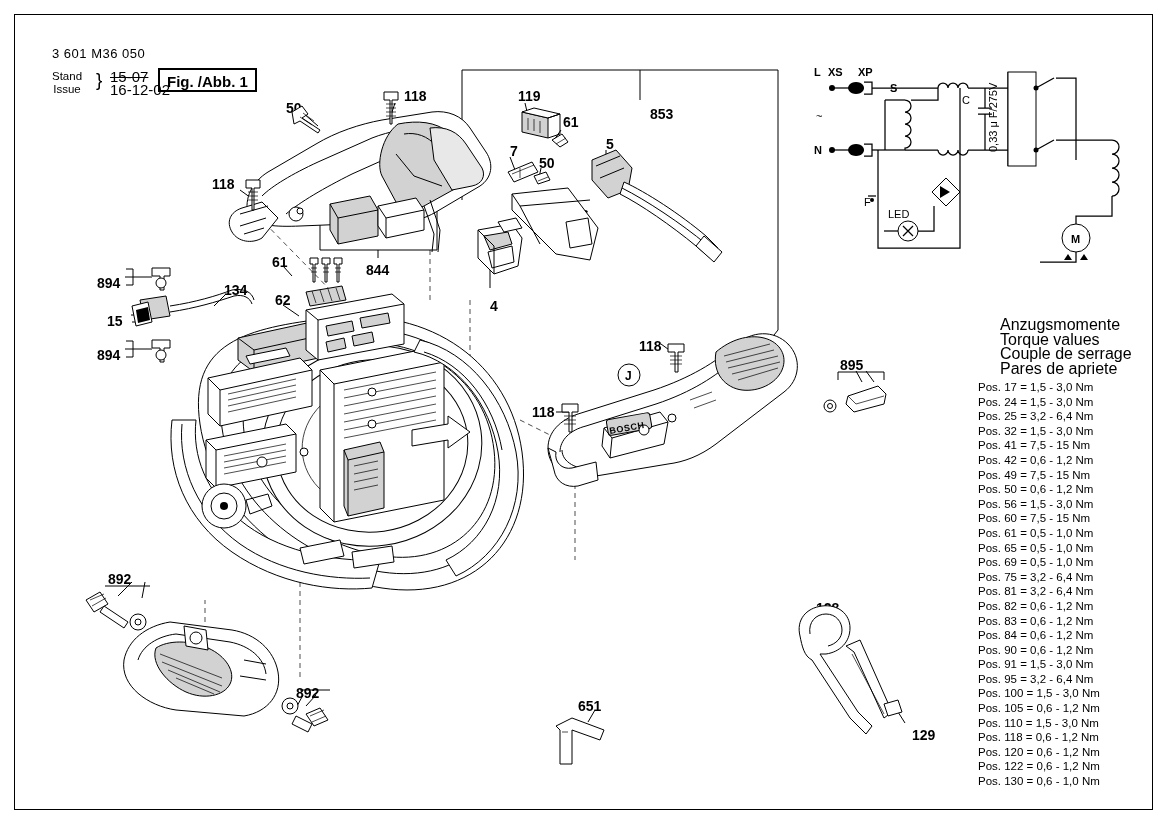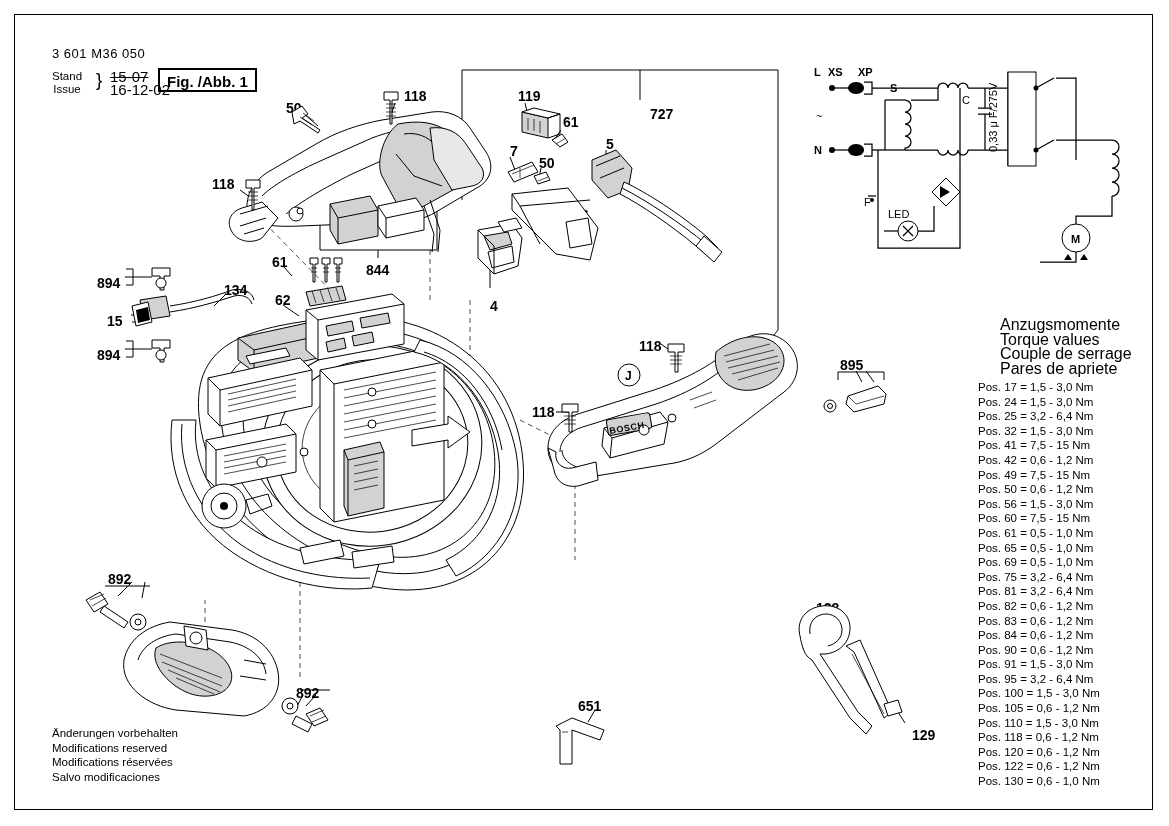--- a/index.html
+++ b/index.html
@@ -140,26 +140,20 @@
     <div class="row">Issue</div>
   </div>
   <div class="brace">}</div>
   <div class="abs hdr-dates">
     <div class="row struck">15-07</div>
     <div class="row">16-12-02</div>
   </div>
 
   <div class="abs fig-box">Fig. /Abb. 1</div>
 
-  <div class="abs footnote">
-    <div>Änderungen vorbehalten</div>
-    <div>Modifications reserved</div>
-    <div>Modifications réservées</div>
-    <div>Salvo modificaciones</div>
-  </div>
 
   <div class="abs torque-head">
     <div>Anzugsmomente</div>
     <div>Torque values</div>
     <div>Couple de serrage</div>
     <div>Pares de apriete</div>
   </div>
   <div class="abs torque-list" id="torque-list">
       <div>Pos. 17 = 1,5 - 3,0 Nm</div>
       <div>Pos. 24 = 1,5 - 3,0 Nm</div>
@@ -189,21 +183,21 @@
       <div>Pos. 120 = 0,6 - 1,2 Nm</div>
       <div>Pos. 122 = 0,6 - 1,2 Nm</div>
       <div>Pos. 130 = 0,6 - 1,0 Nm</div>
     </div>
 
   <div id="callout-layer">
       <div class="abs cn" style="left: 286px; top: 100px;">50</div>
       <div class="abs cn" style="left: 404px; top: 88px;">118</div>
       <div class="abs cn" style="left: 518px; top: 88px;">119</div>
       <div class="abs cn" style="left: 563px; top: 114px;">61</div>
-      <div class="abs cn" style="left: 650px; top: 106px;">727</div>
+      <div class="abs cn" style="left: 650px; top: 106px;">853</div>
       <div class="abs cn" style="left: 606px; top: 136px;">5</div>
       <div class="abs cn" style="left: 510px; top: 143px;">7</div>
       <div class="abs cn" style="left: 539px; top: 155px;">50</div>
       <div class="abs cn" style="left: 212px; top: 176px;">118</div>
       <div class="abs cn" style="left: 581px; top: 207px;">6</div>
       <div class="abs cn" style="left: 272px; top: 254px;">61</div>
       <div class="abs cn" style="left: 366px; top: 262px;">844</div>
       <div class="abs cn" style="left: 490px; top: 298px;">4</div>
       <div class="abs cn" style="left: 97px; top: 275px;">894</div>
       <div class="abs cn" style="left: 224px; top: 282px;">134</div>

